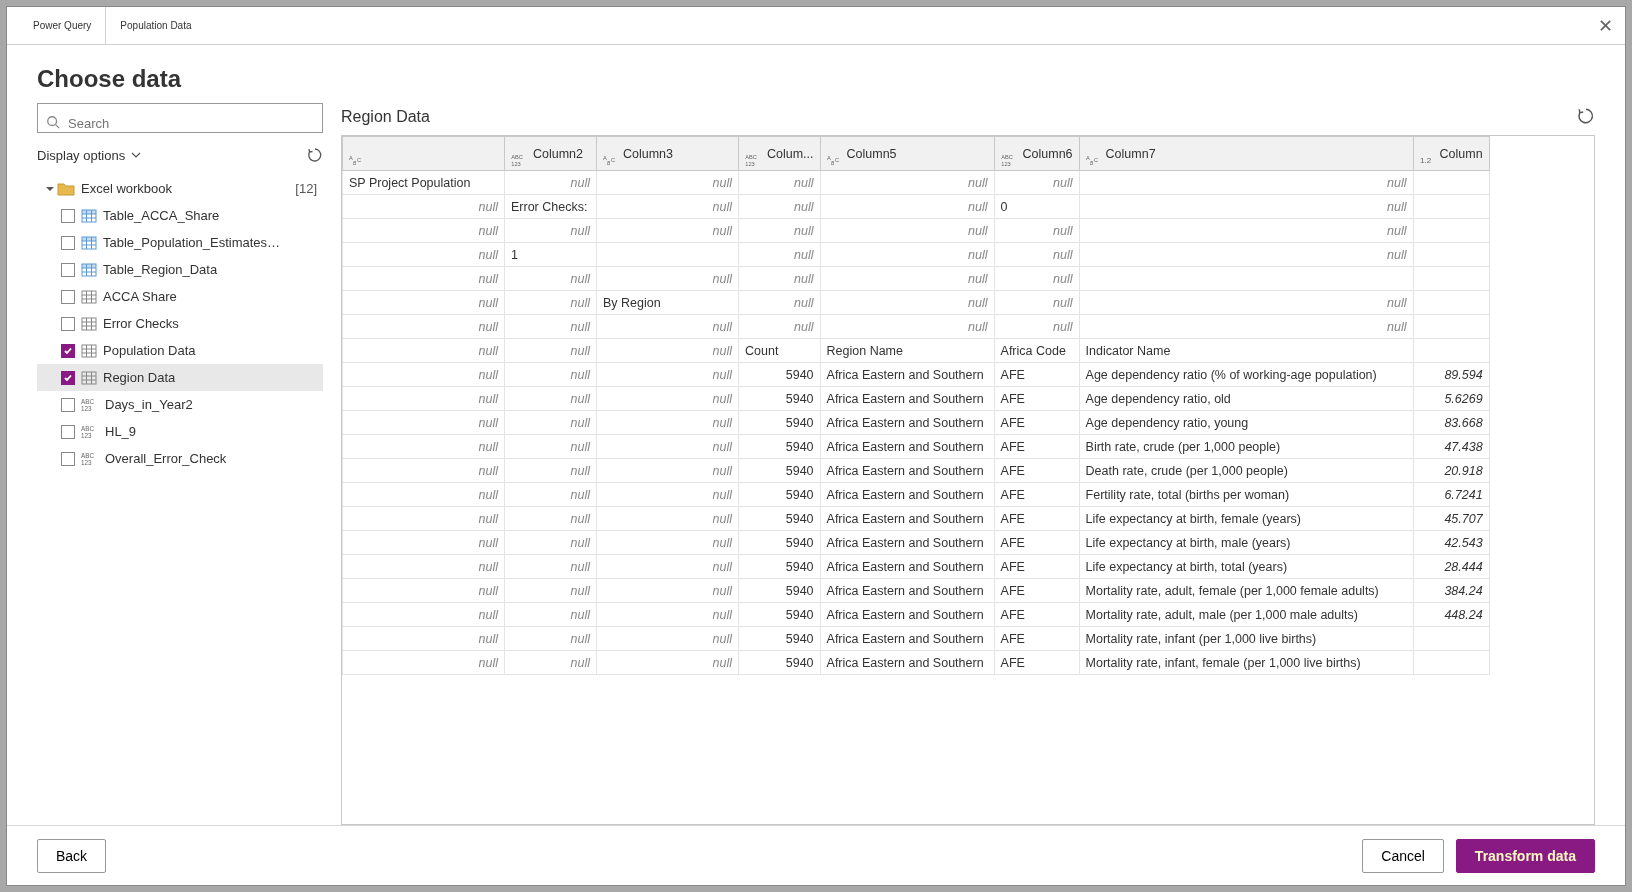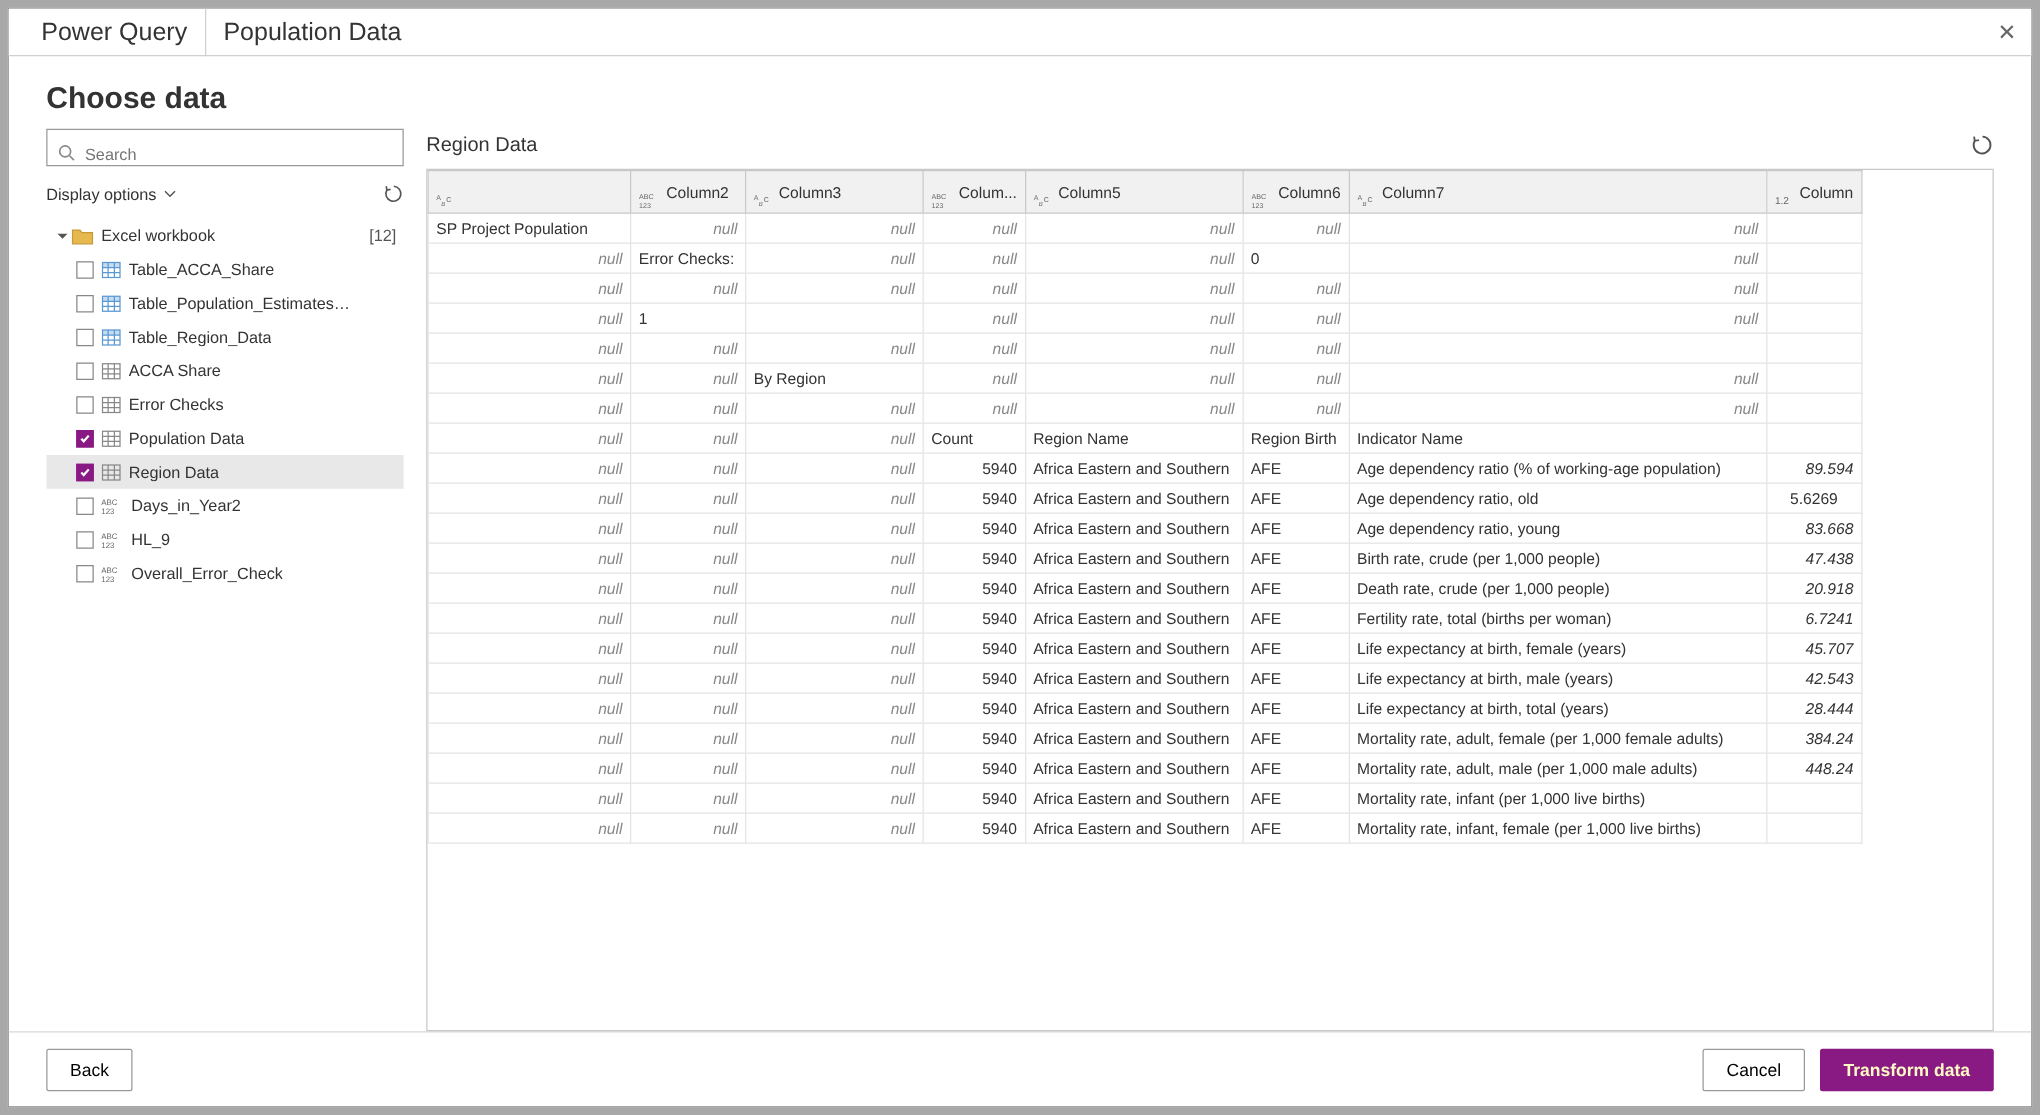--- a/index.html
+++ b/index.html
@@ -1,19 +1,19 @@
 <!DOCTYPE html>
 <html><head>
 <meta charset="utf-8">
 <style>
   * { box-sizing: border-box; }
   html, body { margin:0; padding:0; height:100%; font-family: "Segoe UI", Arial, sans-serif; font-size:13px; color:#333; background:#a8a8a8; }
   .dialog { position:absolute; top:6px; left:6px; right:6px; bottom:6px; background:#fff; border:1px solid #888; display:flex; flex-direction:column; }
   .tabbar { display:flex; align-items:center; border-bottom:1px solid #d0d0d0; height:38px; padding:0 12px; background:#fff; position:relative; }
-  .tabbar .tab { padding:0 14px; height:38px; line-height:38px; font-size:20px; color:#333; position:relative; cursor:default; }
+  .tabbar .tab { padding:0 14px; height:38px; line-height:38px; font-size:10px; color:#333; position:relative; cursor:default; }
   .tabbar .tab.sep { border-right:1px solid #d0d0d0; }
   .tabbar .close { position:absolute; right:12px; top:8px; font-size:18px; color:#666; cursor:pointer; }
   .header { padding:20px 30px 10px 30px; }
   .header h1 { margin:0; font-size:24px; font-weight:600; }
   .body { flex:1; display:flex; padding:0 30px 0 30px; min-height:0; }
   .sidebar { width:286px; flex:none; display:flex; flex-direction:column; }
   .searchbox { border:1px solid #999; height:30px; display:flex; align-items:flex-end; padding:0 8px; margin-bottom:8px; }
   .searchbox svg { flex:none; margin-right:6px; }
   .searchbox input { border:none; outline:none; flex:1; font-size:13px; }
   .dispopts { display:flex; align-items:center; height:28px; justify-content:space-between; margin-bottom:6px; }
@@ -409,21 +409,21 @@
                 <td class="null">null</td>
                 <td class="null">null</td>
                 <td class="num" style="font-style: italic;"></td>
               </tr>
               <tr>
                 <td class="null">null</td>
                 <td class="null">null</td>
                 <td class="null">null</td>
                 <td>Count</td>
                 <td>Region Name</td>
-                <td>Region Birth</td>
+                <td>Africa Code</td>
                 <td>Indicator Name</td>
                 <td class="num" style="font-style: italic;"></td>
               </tr>
               <tr>
                 <td class="null">null</td>
                 <td class="null">null</td>
                 <td class="null">null</td>
                 <td class="num">5940</td>
                 <td>Africa Eastern and Southern</td>
                 <td>AFE</td>
@@ -431,21 +431,21 @@
                 <td class="num" style="font-style: italic;">89.594</td>
               </tr>
               <tr>
                 <td class="null">null</td>
                 <td class="null">null</td>
                 <td class="null">null</td>
                 <td class="num">5940</td>
                 <td>Africa Eastern and Southern</td>
                 <td>AFE</td>
                 <td>Age dependency ratio, old</td>
-                <td class="num" style=" text-align: center;">5.6269</td>
+                <td class="num" style="font-style: italic;">5.6269</td>
               </tr>
               <tr>
                 <td class="null">null</td>
                 <td class="null">null</td>
                 <td class="null">null</td>
                 <td class="num">5940</td>
                 <td>Africa Eastern and Southern</td>
                 <td>AFE</td>
                 <td>Age dependency ratio, young</td>
                 <td class="num" style="font-style: italic;">83.668</td>

